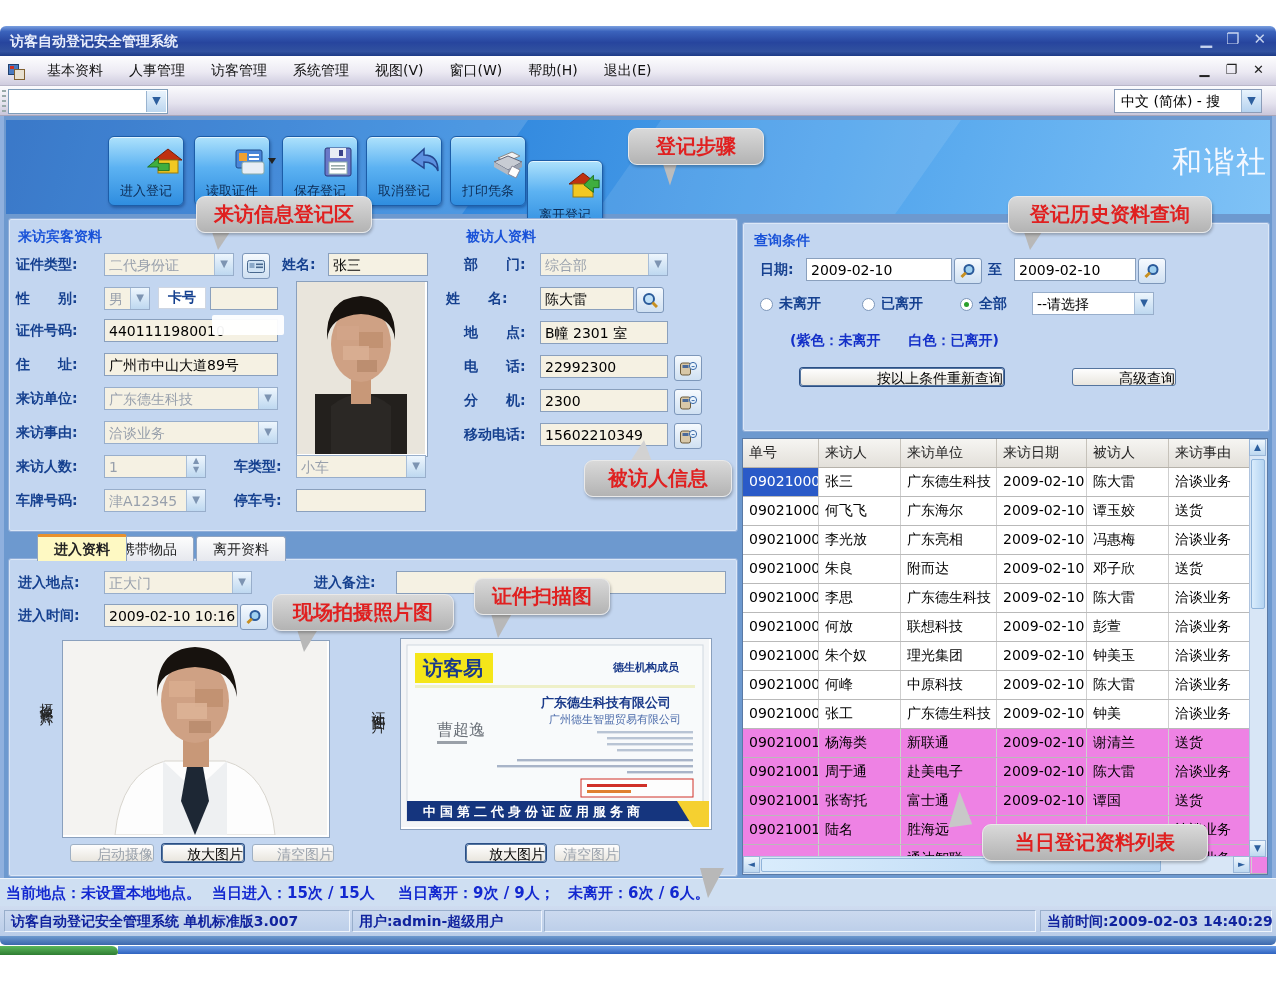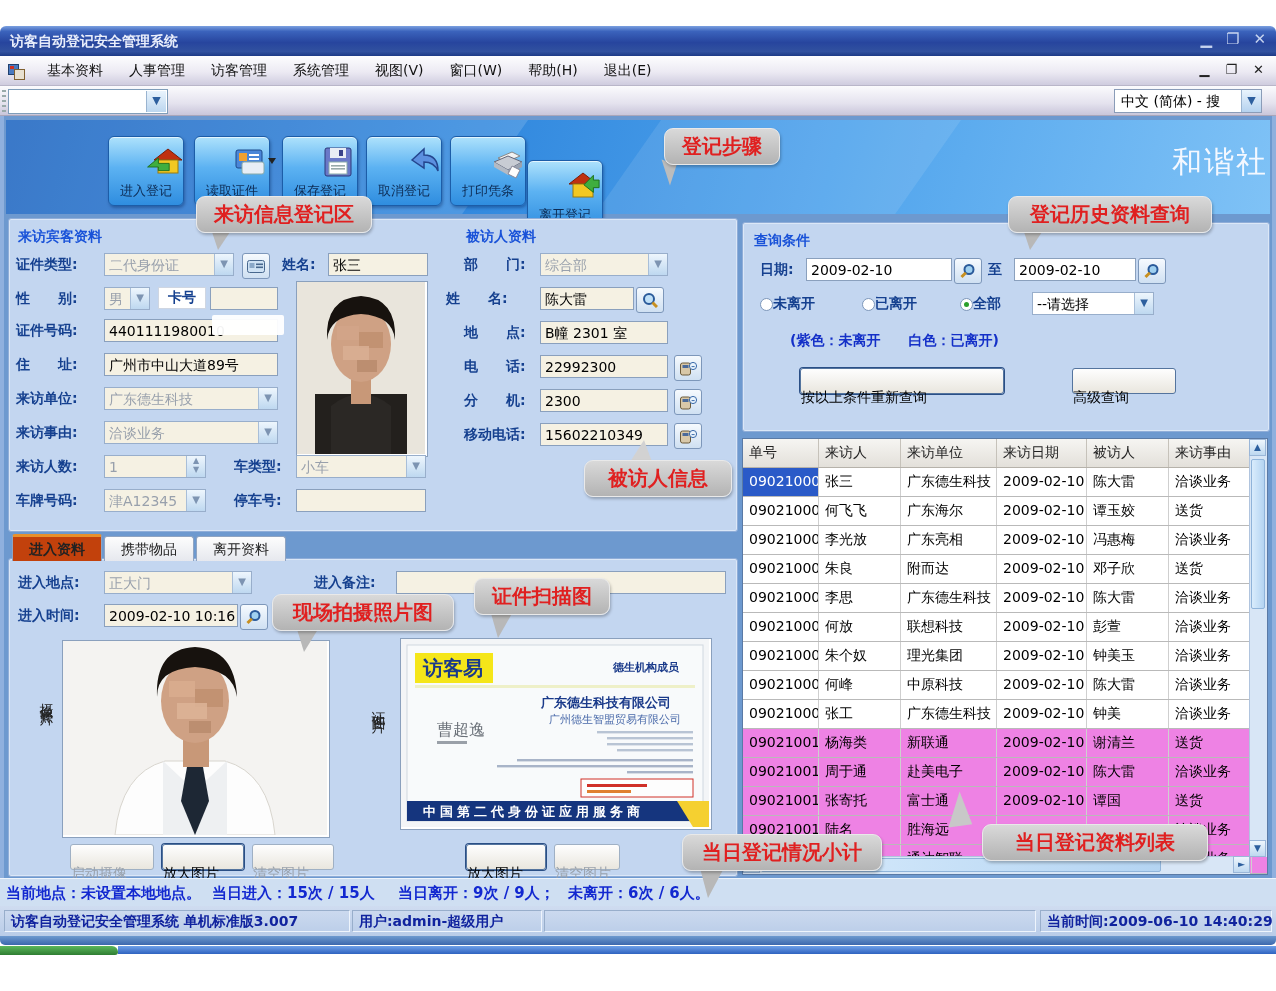--- a/index.html
+++ b/index.html
@@ -43,43 +43,43 @@
   .tbox{position:absolute;background:#f5f1e3;border:1px solid #8aa0bd;font-size:14px;line-height:20px;padding:1px 4px;box-sizing:border-box;height:23px;white-space:nowrap;overflow:hidden;}
   .ddl{position:absolute;background:#f5f1e3;border:1px solid #98aecb;font-size:14px;line-height:20px;padding:1px 4px;box-sizing:border-box;height:23px;white-space:nowrap;overflow:hidden;}
   .ddl .dd{position:absolute;right:0;top:0;bottom:0;width:18px;background:linear-gradient(180deg,#eef6fd,#bed8f0);border-left:1px solid #a8bed8;color:#7d94b2;font-size:10px;text-align:center;line-height:20px;}
   .ddl.dis{color:#98a0ac;}
   .spin .dd{line-height:9px;font-size:8px;}
   .icon-btn{position:absolute;width:26px;height:24px;border:1px solid #7d97ba;border-radius:3px;
     background:linear-gradient(180deg,#f6fafe,#cfe0f2);display:flex;align-items:center;justify-content:center;cursor:pointer;}
   .portrait,.photo-frame{position:absolute;background:#fff;border:1px solid #8aa0bd;}
   .vlabel{position:absolute;writing-mode:vertical-rl;letter-spacing:3px;font-size:14px;color:#222;}
   
-  .radio{position:absolute;display:flex;align-items:center;gap:0;font-size:14px;color:#15408f;font-weight:bold;cursor:pointer;}
+  .radio{position:absolute;display:flex;align-items:center;gap:6px;font-size:14px;color:#15408f;font-weight:bold;cursor:pointer;}
   .radio .c{width:13px;height:13px;border-radius:50%;background:#fff;border:1px solid #7d97ba;box-sizing:border-box;position:relative;}
   .radio.sel .c::after{content:"";position:absolute;left:3px;top:3px;width:5px;height:5px;border-radius:50%;background:#2ca02c;}
   .btn{position:absolute;background:linear-gradient(180deg,#fefefe,#e9e6de);border:1px solid #54749e;border-radius:3px;
-    font-size:14px;text-align:left;cursor:pointer;box-sizing:border-box;padding-top:20px;height:26px;color:#000;}
+    font-size:14px;text-align:right;cursor:pointer;box-sizing:border-box;padding-top:1px;height:18px;color:#000;}
   .btn.def{box-shadow:0 0 0 1px #2a4f86;}
   .btn.dis{color:#9aa2ac;border-color:#9fb0c4;cursor:default;}
   .legend{position:absolute;color:#1430c8;font-weight:bold;font-size:14px;}
   
   .grid{position:absolute;left:742px;top:438px;width:526px;height:437px;background:#fff;border:1px solid #5a7aa6;box-sizing:border-box;}
   .grid-head{display:flex;height:28px;background:linear-gradient(180deg,#f6f5f2,#e3e0da);border-bottom:1px solid #b6b2aa;}
   .gh{border-right:1px solid #c6c2ba;font-size:14px;color:#222;padding:5px 0 0 6px;box-sizing:border-box;}
   .gr{display:flex;height:28px;border-bottom:1px solid #b9b9b9;background:#fff;}
   .gr.pink{background:#ee82e4;}
   .gc{border-right:1px solid #cfcfcf;font-size:14px;padding:5px 0 0 6px;box-sizing:border-box;white-space:nowrap;overflow:hidden;}
   .gc.selc{background:#2a5ac8;color:#fff;}
   .vscroll{position:absolute;right:0;top:0;width:17px;bottom:17px;background:#d8e6f6;border-left:1px solid #b0c4de;}
   .hscroll{position:absolute;left:0;bottom:0;right:17px;height:17px;background:#d8e6f6;border-top:1px solid #b0c4de;}
   .sbtn{position:absolute;width:17px;height:17px;background:linear-gradient(180deg,#eef6fd,#bed8f0);border:1px solid #9ab6d8;box-sizing:border-box;color:#2d5f9e;font-size:9px;text-align:center;line-height:15px;}
   .thumb{position:absolute;background:linear-gradient(90deg,#d9ecfc,#b4d4f2);border:1px solid #90b4da;box-sizing:border-box;border-radius:2px;}
   
   .tab{position:absolute;top:536px;height:25px;background:linear-gradient(180deg,#fdfdfd,#e6e8ee);border:1px solid #8fa4c2;border-bottom:none;border-radius:3px 3px 0 0;font-size:14px;text-align:center;padding-top:4px;box-sizing:border-box;cursor:pointer;color:#222;}
-  .tab.active{background:#c2410c;border-top:3px solid #e8912d;font-weight:bold;height:27px;top:534px;z-index:3;}
+  .tab.active{background:#fef9c3;border-top:3px solid #e8912d;font-weight:bold;height:27px;top:534px;z-index:3;margin-left:25px;}
   
   .callout{position:absolute;background:linear-gradient(180deg,#d9d9d9,#b3b3b3);border:1px solid #e9e9e9;border-radius:9px;
     color:#e02020;font-size:20px;font-weight:bold;text-align:center;padding:4px 12px;box-sizing:border-box;z-index:50;
     box-shadow:1px 2px 3px rgba(0,0,0,.25);white-space:nowrap;}
   .tail{position:absolute;width:0;height:0;z-index:49;}
   
   .summary{position:absolute;left:0;top:878px;width:1276px;height:28px;background:#cfdff2;border-top:1px solid #eef4fc;border-bottom:1px solid #9ab4d4;}
   .summary span{position:absolute;top:5px;color:#1228d0;font-weight:bold;font-size:15px;white-space:pre;}
   .statusbar{position:absolute;left:0;top:906px;width:1276px;height:30px;background:linear-gradient(180deg,#cfdcf0,#b9cce8);}
   .seg{position:absolute;top:4px;height:22px;border:1px solid;border-color:#98aecb #eef4fc #eef4fc #98aecb;font-size:14px;padding:2px 6px 0 6px;box-sizing:border-box;color:#10239e;font-weight:bold;white-space:nowrap;}
@@ -595,43 +595,42 @@
     <span style="left:6px;">当前地点：未设置本地地点。</span>
     <span style="left:212px;">当日进入：15次 / 15人</span>
     <span style="left:398px;">当日离开：9次 / 9人；</span>
     <span style="left:568px;">未离开：6次 / 6人。</span>
   </div>
 
   <div class="statusbar">
     <div class="seg" style="left:4px;width:346px;">访客自动登记安全管理系统 单机标准版3.007</div>
     <div class="seg" style="left:352px;width:190px;">用户:admin-超级用户</div>
     <div class="seg" style="left:544px;width:492px;"></div>
-    <div class="seg" style="left:1040px;width:232px;">当前时间:2009-06-10 14:40:29</div>
+    <div class="seg" style="left:1040px;width:232px;">当前时间:2009-02-03 14:40:29</div>
   </div>
   <div class="winbottom"></div>
   <div class="taskbar-green"></div>
   <div class="taskbar-blue"></div>
 
-  <div class="callout" style="left:628px;top:128px;width:116px;margin-left:36px;">登记步骤</div>
+  <div class="callout" style="left:628px;top:128px;width:136px;">登记步骤</div>
   <div class="tail" style="left:648px;top:160px;border-left:10px solid transparent;border-right:16px solid #bcbcbc;border-bottom:22px solid transparent;transform:rotate(18deg);"></div>
 
   <div class="callout" style="left:196px;top:196px;width:176px;">来访信息登记区</div>
   <div class="tail" style="left:210px;top:226px;border-left:8px solid transparent;border-right:16px solid transparent;border-top:24px solid #b8b8b8;"></div>
 
   <div class="callout" style="left:1008px;top:196px;width:204px;">登记历史资料查询</div>
   <div class="tail" style="left:1022px;top:226px;border-left:8px solid transparent;border-right:16px solid transparent;border-top:24px solid #b8b8b8;"></div>
 
   <div class="callout" style="left:584px;top:460px;width:148px;">被访人信息</div>
   <div class="tail" style="left:630px;top:440px;border-left:14px solid transparent;border-right:8px solid transparent;border-bottom:22px solid #d2d2d2;"></div>
 
   <div class="callout" style="left:272px;top:594px;width:182px;">现场拍摄照片图</div>
   <div class="tail" style="left:296px;top:626px;border-left:8px solid transparent;border-right:16px solid transparent;border-top:26px solid #b8b8b8;"></div>
 
   <div class="callout" style="left:474px;top:578px;width:136px;">证件扫描图</div>
   <div class="tail" style="left:490px;top:610px;border-left:8px solid transparent;border-right:16px solid transparent;border-top:28px solid #b8b8b8;"></div>
 
-  <div class="callout" style="left:682px;top:834px;width:200px;">当日登记情况小计</div>
   <div class="tail" style="left:700px;top:868px;border-left:8px solid transparent;border-right:16px solid transparent;border-top:30px solid #b8b8b8;"></div>
 
   <div class="callout" style="left:982px;top:824px;width:226px;">当日登记资料列表</div>
   <div class="tail" style="left:946px;top:792px;border-left:16px solid transparent;border-right:8px solid transparent;border-bottom:34px solid #c8c8c8;transform:rotate(-8deg);"></div>
 
 </div>
 
 </body></html>

